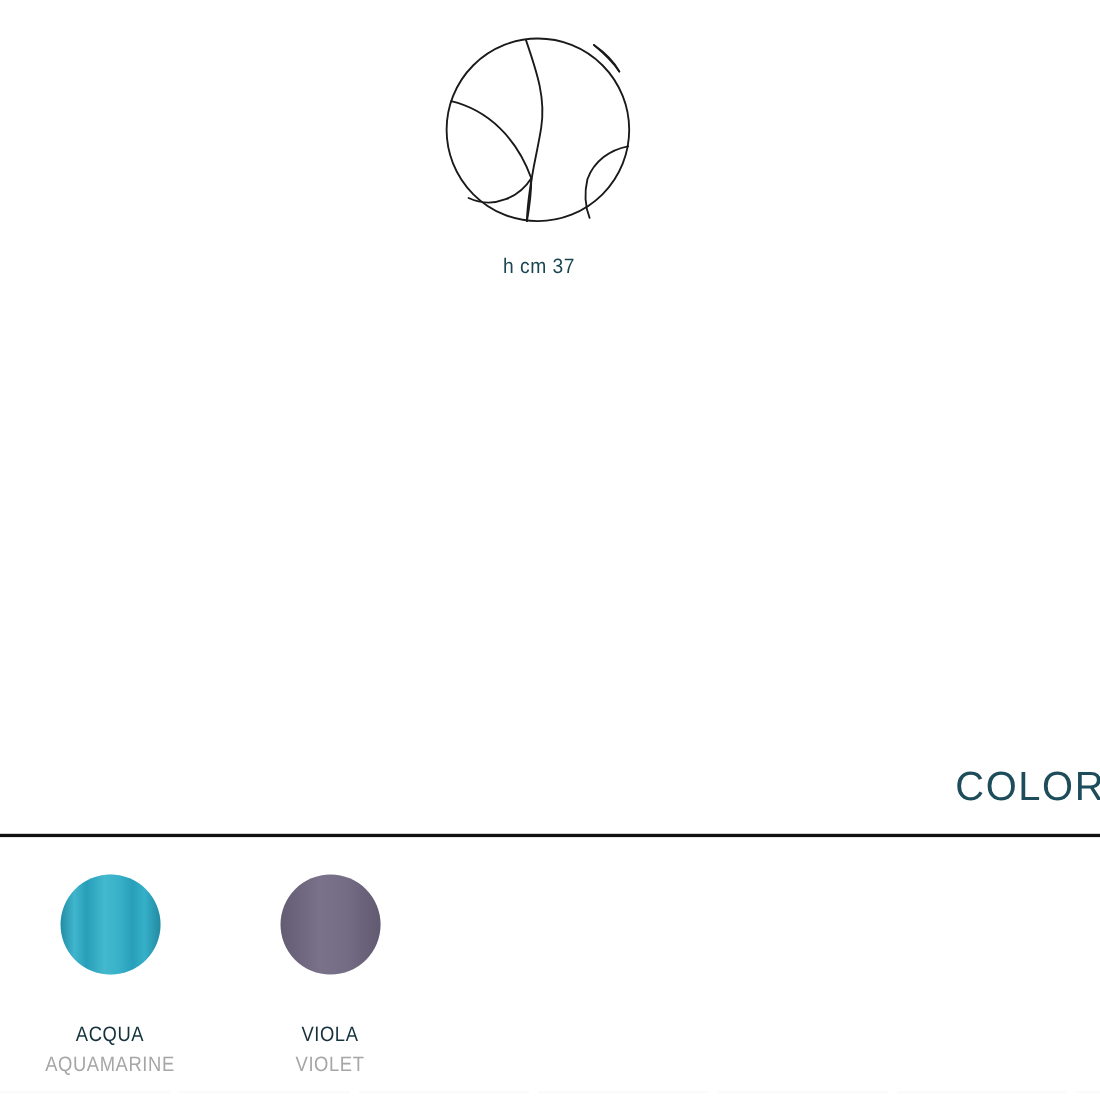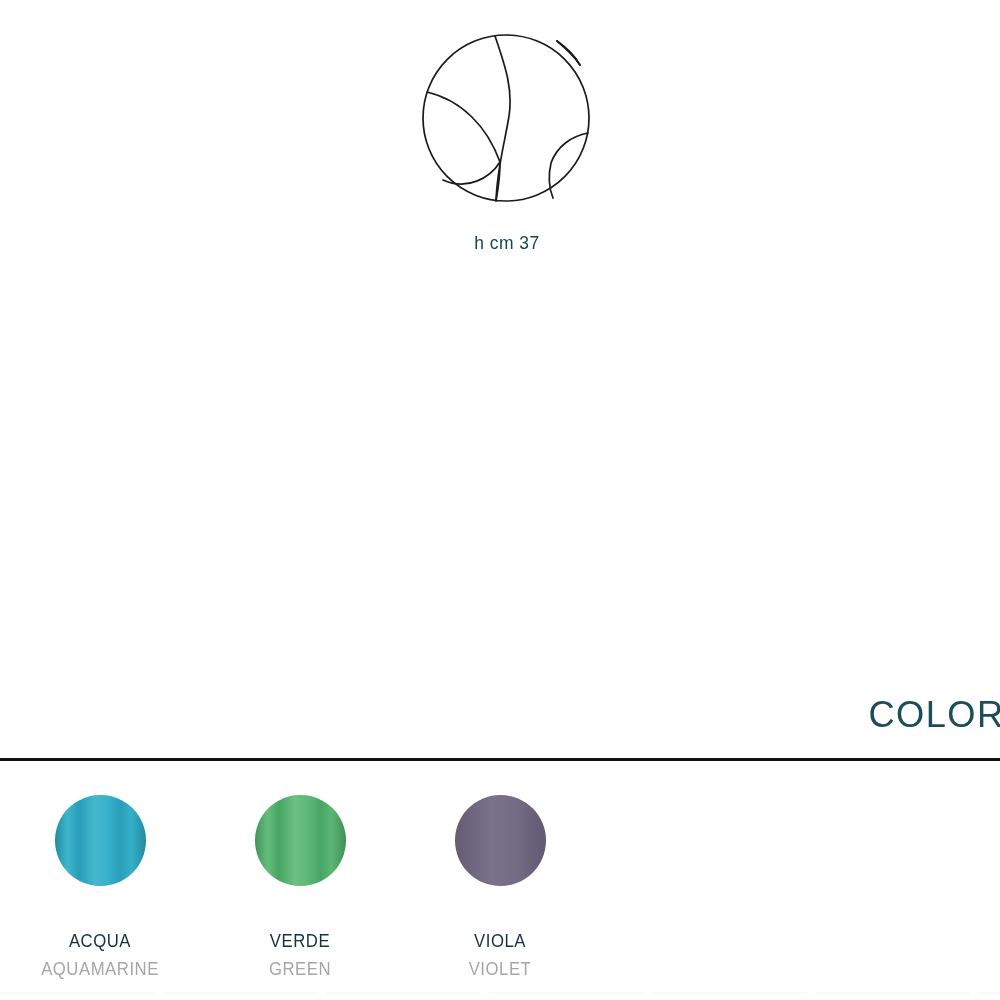--- a/index.html
+++ b/index.html
@@ -13,21 +13,21 @@
     height: 1000px;
     position: relative;
     overflow: hidden;
     font-family: "Liberation Sans", sans-serif;
     -webkit-font-smoothing: antialiased;
   }
 
   
   .product-block {
     position: absolute;
-    left: 17px;
+    left: 0;
     top: 0;
     width: 925px;
     height: 300px;
     padding-left: 38px;
   }
   .product-drawing {
     position: absolute;
     left: 400px;
     top: 28px;
     width: 180px;
@@ -167,29 +167,20 @@
   <div class="swatch-cell">
     <div class="swatch-disc-wrap">
       <div class="swatch-disc" id="disc-0" style="background: rgb(42, 168, 196);">
         <div class="sheen" style="background: linear-gradient(to right, rgba(0, 0, 0, 0.16) 0%, rgba(88, 198, 214, 0.45) 14%, rgba(0, 0, 0, 0.06) 26%, rgba(88, 198, 214, 0.55) 44%, rgba(88, 198, 214, 0.3) 58%, rgba(0, 0, 0, 0.05) 72%, rgba(88, 198, 214, 0.25) 84%, rgba(0, 0, 0, 0.18) 100%);"></div>
       </div>
     </div>
     <div class="swatch-name-it">ACQUA</div>
     <div class="swatch-name-en">AQUAMARINE</div>
   </div>
 
-  <div class="swatch-cell">
-    <div class="swatch-disc-wrap">
-      <div class="swatch-disc" id="disc-1" style="background: rgb(76, 175, 106);">
-        <div class="sheen" style="background: linear-gradient(to right, rgba(0, 0, 0, 0.16) 0%, rgba(132, 207, 146, 0.45) 14%, rgba(0, 0, 0, 0.06) 26%, rgba(132, 207, 146, 0.55) 44%, rgba(132, 207, 146, 0.3) 58%, rgba(0, 0, 0, 0.05) 72%, rgba(132, 207, 146, 0.25) 84%, rgba(0, 0, 0, 0.18) 100%);"></div>
-      </div>
-    </div>
-    <div class="swatch-name-it">VERDE</div>
-    <div class="swatch-name-en">GREEN</div>
-  </div>
 
 
   <div class="swatch-cell">
     <div class="swatch-disc-wrap">
       <div class="swatch-disc" id="disc-3" style="background: rgb(111, 102, 128);">
         <div class="sheen" style="background: linear-gradient(to right, rgba(0, 0, 0, 0.1) 0%, rgba(255, 255, 255, 0.08) 40%, rgba(255, 255, 255, 0.04) 65%, rgba(0, 0, 0, 0.12) 100%);"></div>
       </div>
     </div>
     <div class="swatch-name-it">VIOLA</div>
     <div class="swatch-name-en">VIOLET</div>

